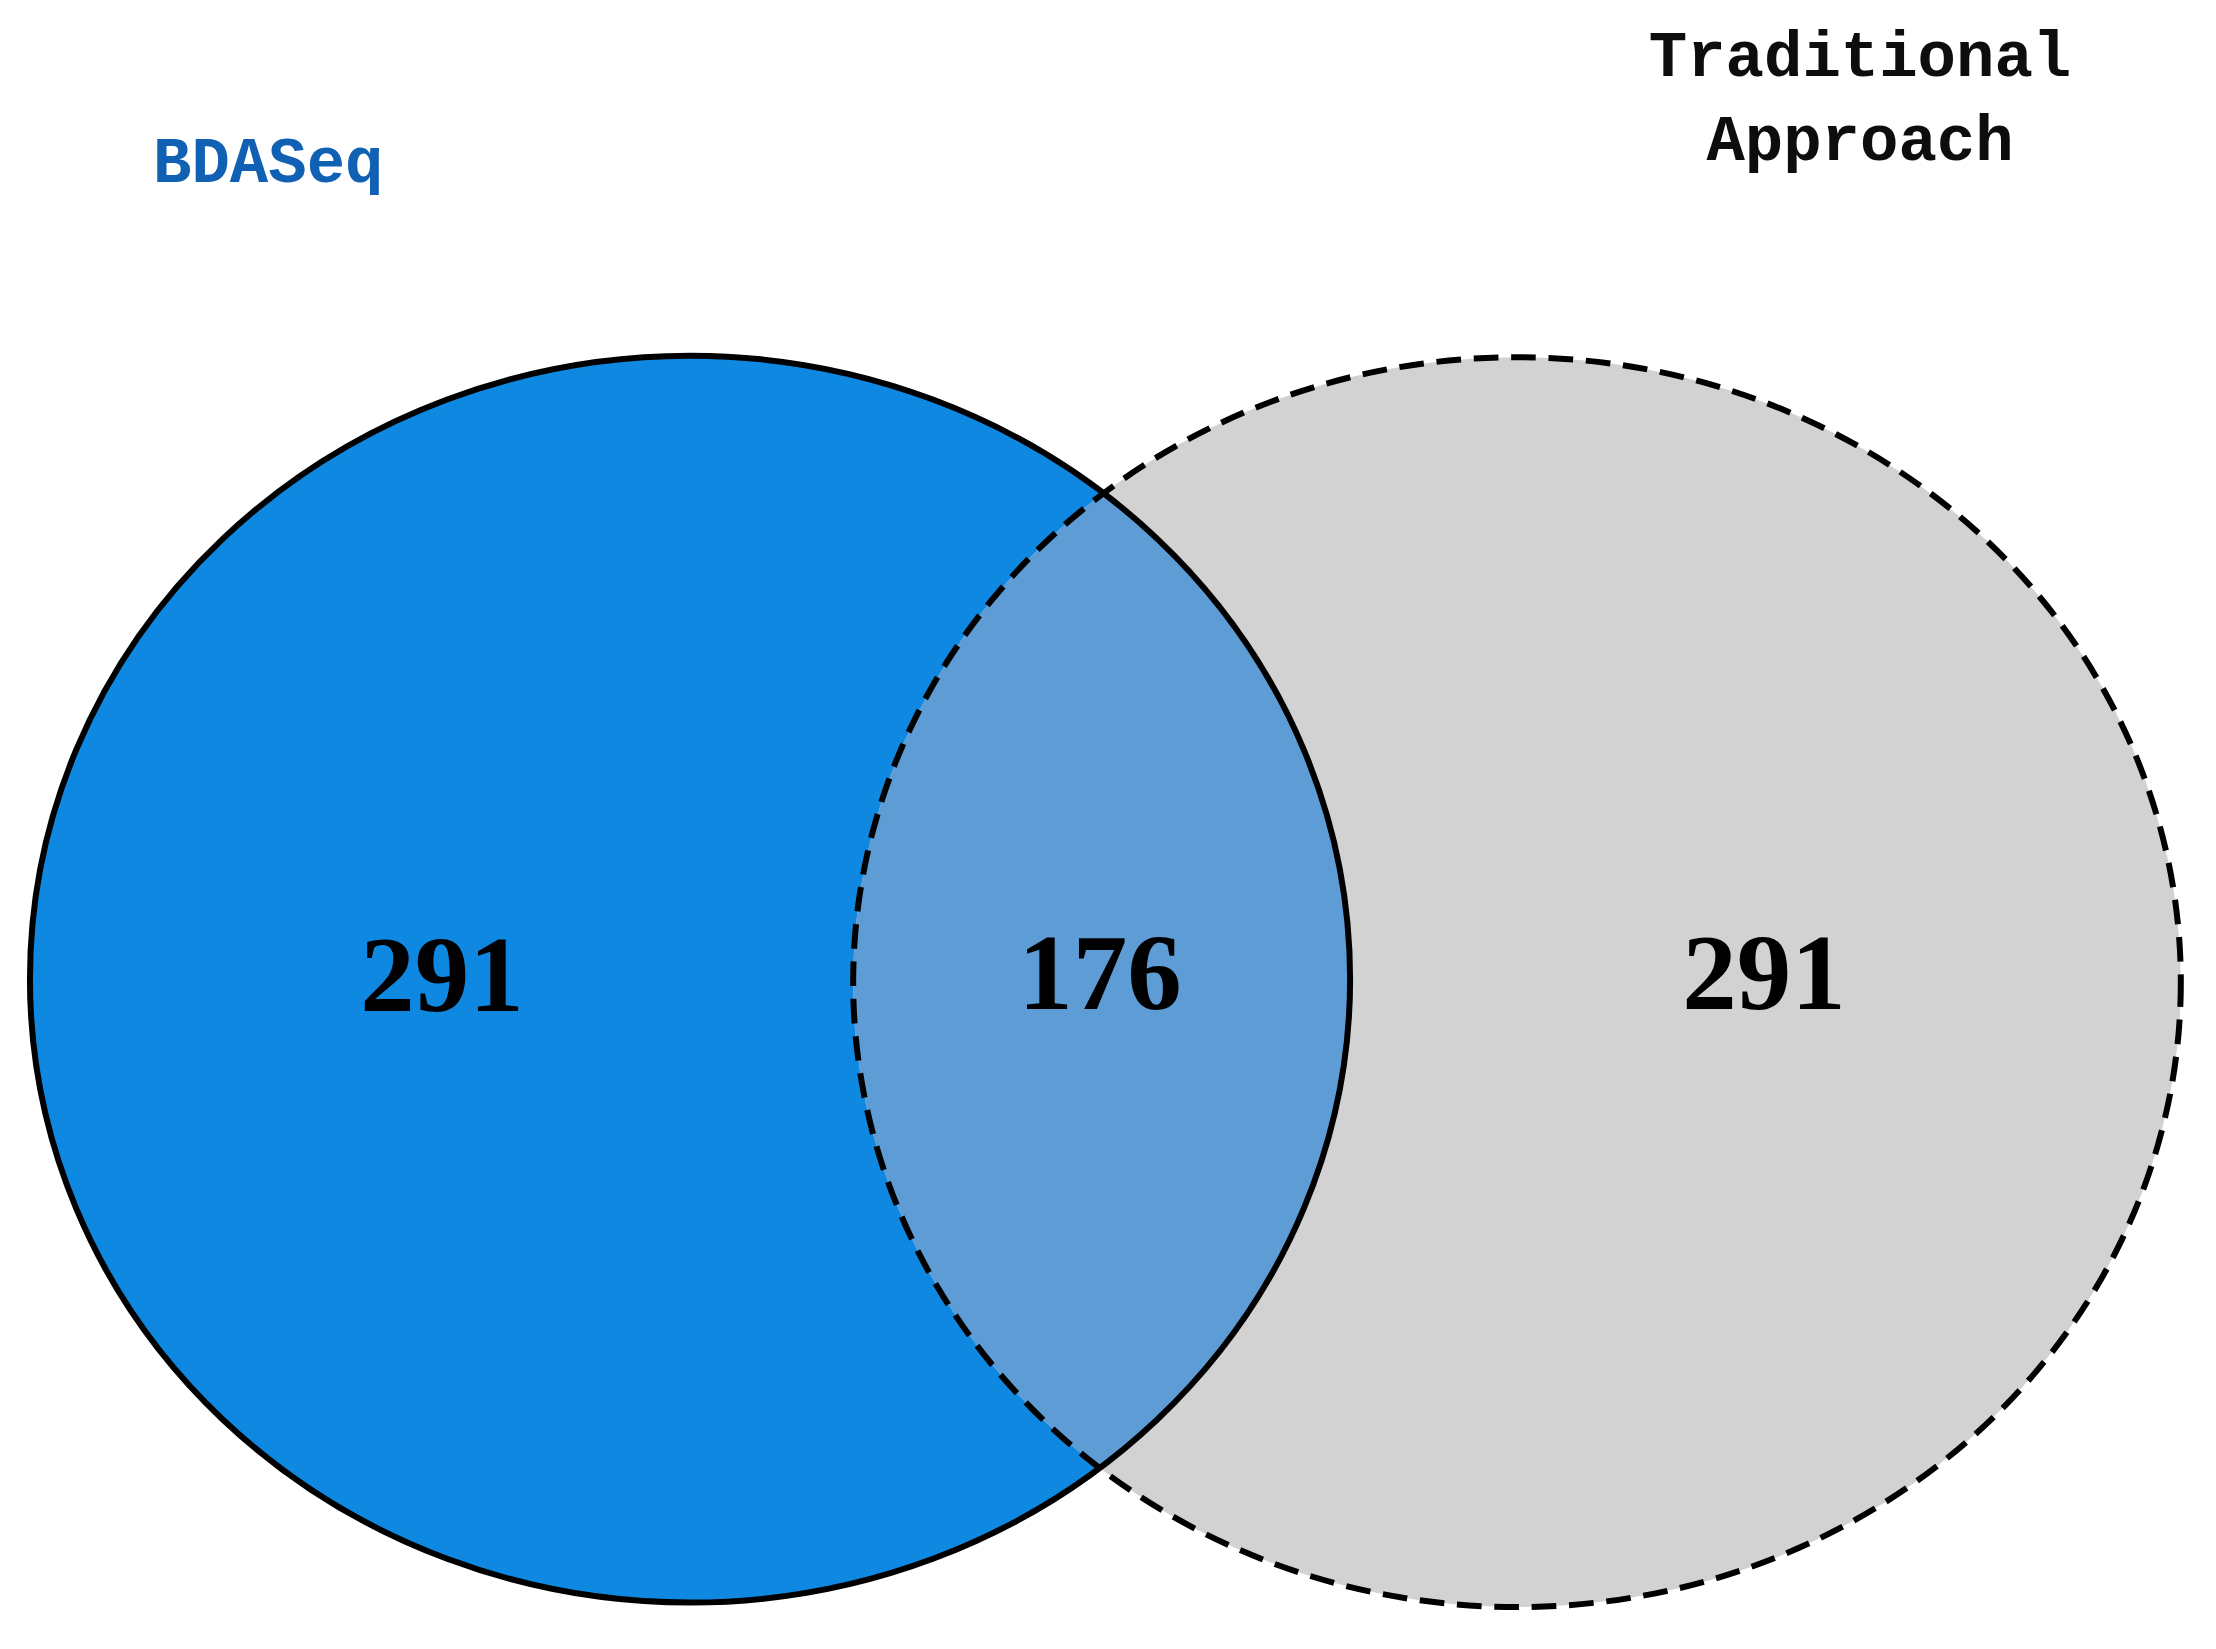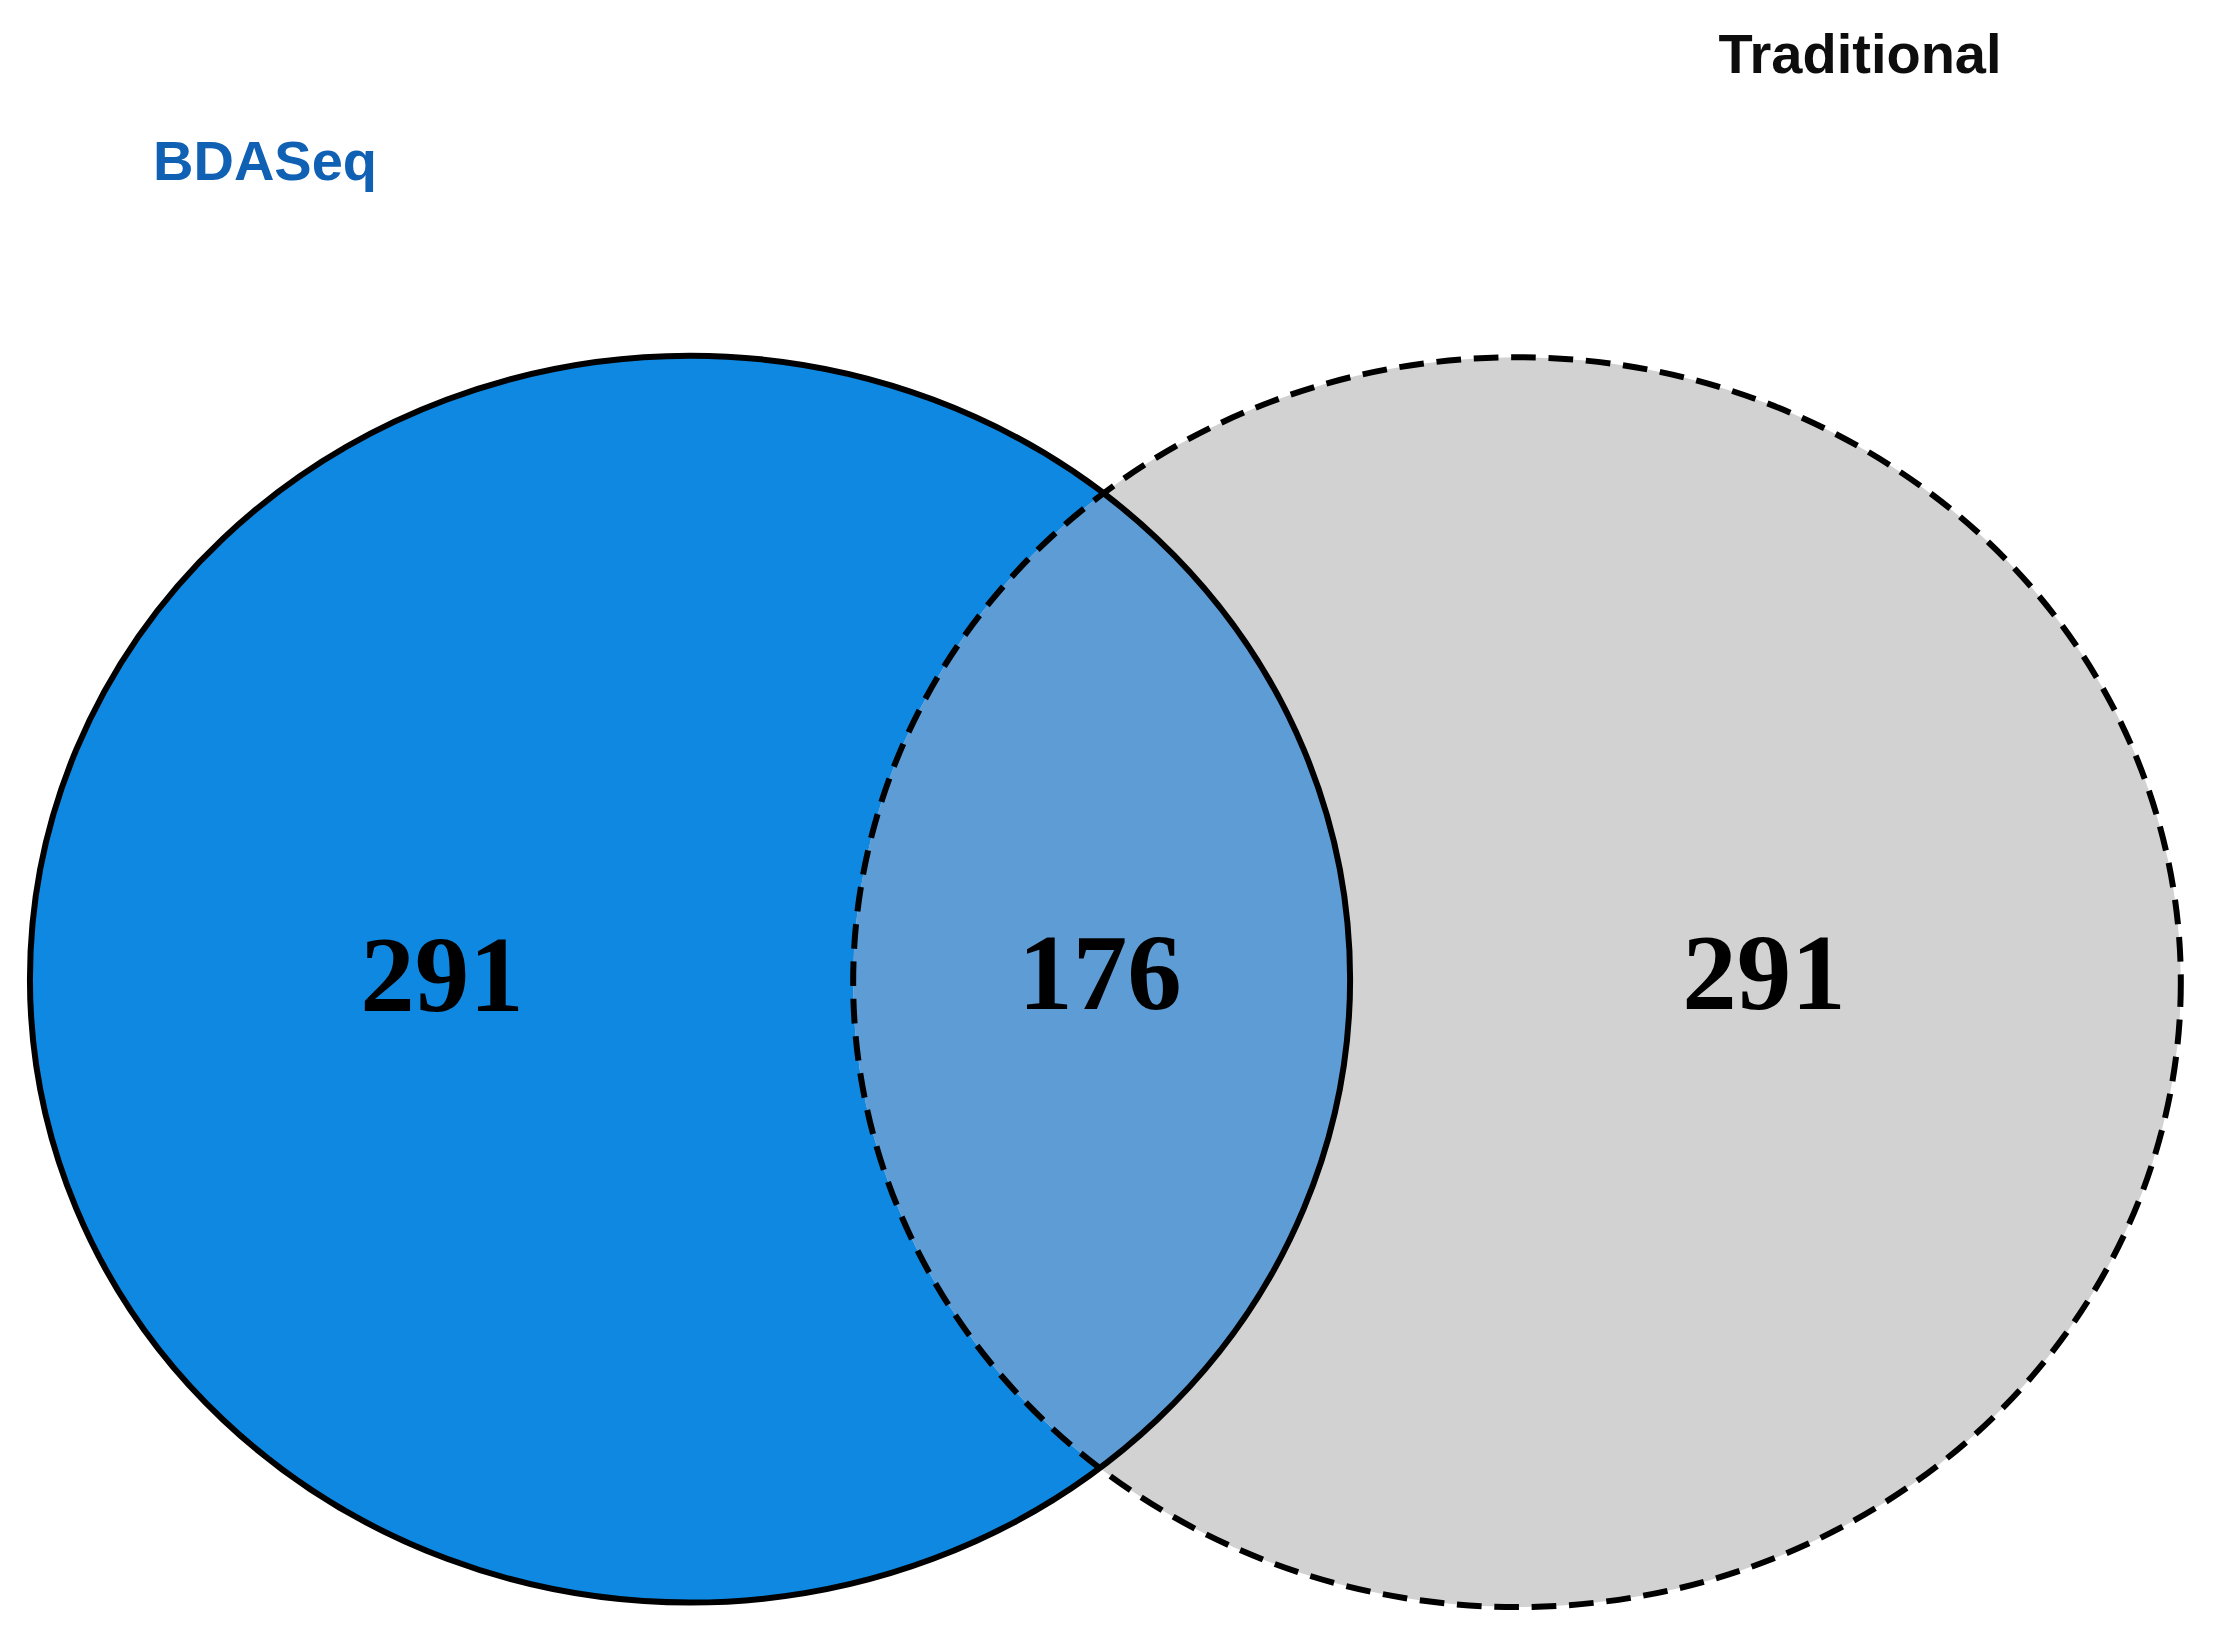--- a/index.html
+++ b/index.html
@@ -19,23 +19,23 @@
   }
   .venn-svg {
     position: absolute;
     left: 0;
     top: 0;
     width: 2216px;
     height: 1650px;
   }
   .set-label {
     position: absolute;
-    font-family: Liberation Sans, sans-serif;
+    font-family: Liberation Mono, monospace;
     font-weight: 700;
-    font-size: 56px;
+    font-size: 64px;
     line-height: 1.0;
     white-space: nowrap;
   }
   .label-left {
     left: 153px;
     top: 133px;
     color: #1060b4;
     text-align: center;
   }
   .label-right {
@@ -79,20 +79,21 @@
 
     <ellipse cx="922" cy="1308" rx="882" ry="833" fill="none" stroke-width="8" stroke="#000000"></ellipse>
 
     <ellipse cx="2027" cy="1312" rx="887" ry="835" fill="none" stroke-width="8" stroke-dasharray="33 17" stroke="#000000"></ellipse>
   </svg>
 
   <div class="set-label label-left">BDASeq</div>
 
   <div class="set-label label-right">
     <div>Traditional</div>
+    <div>Approach</div>
   </div>
 
   <div class="count count-left">291</div>
 
   <div class="count count-mid">176</div>
 
   <div class="count count-right">291</div>
 
 </div>
 

